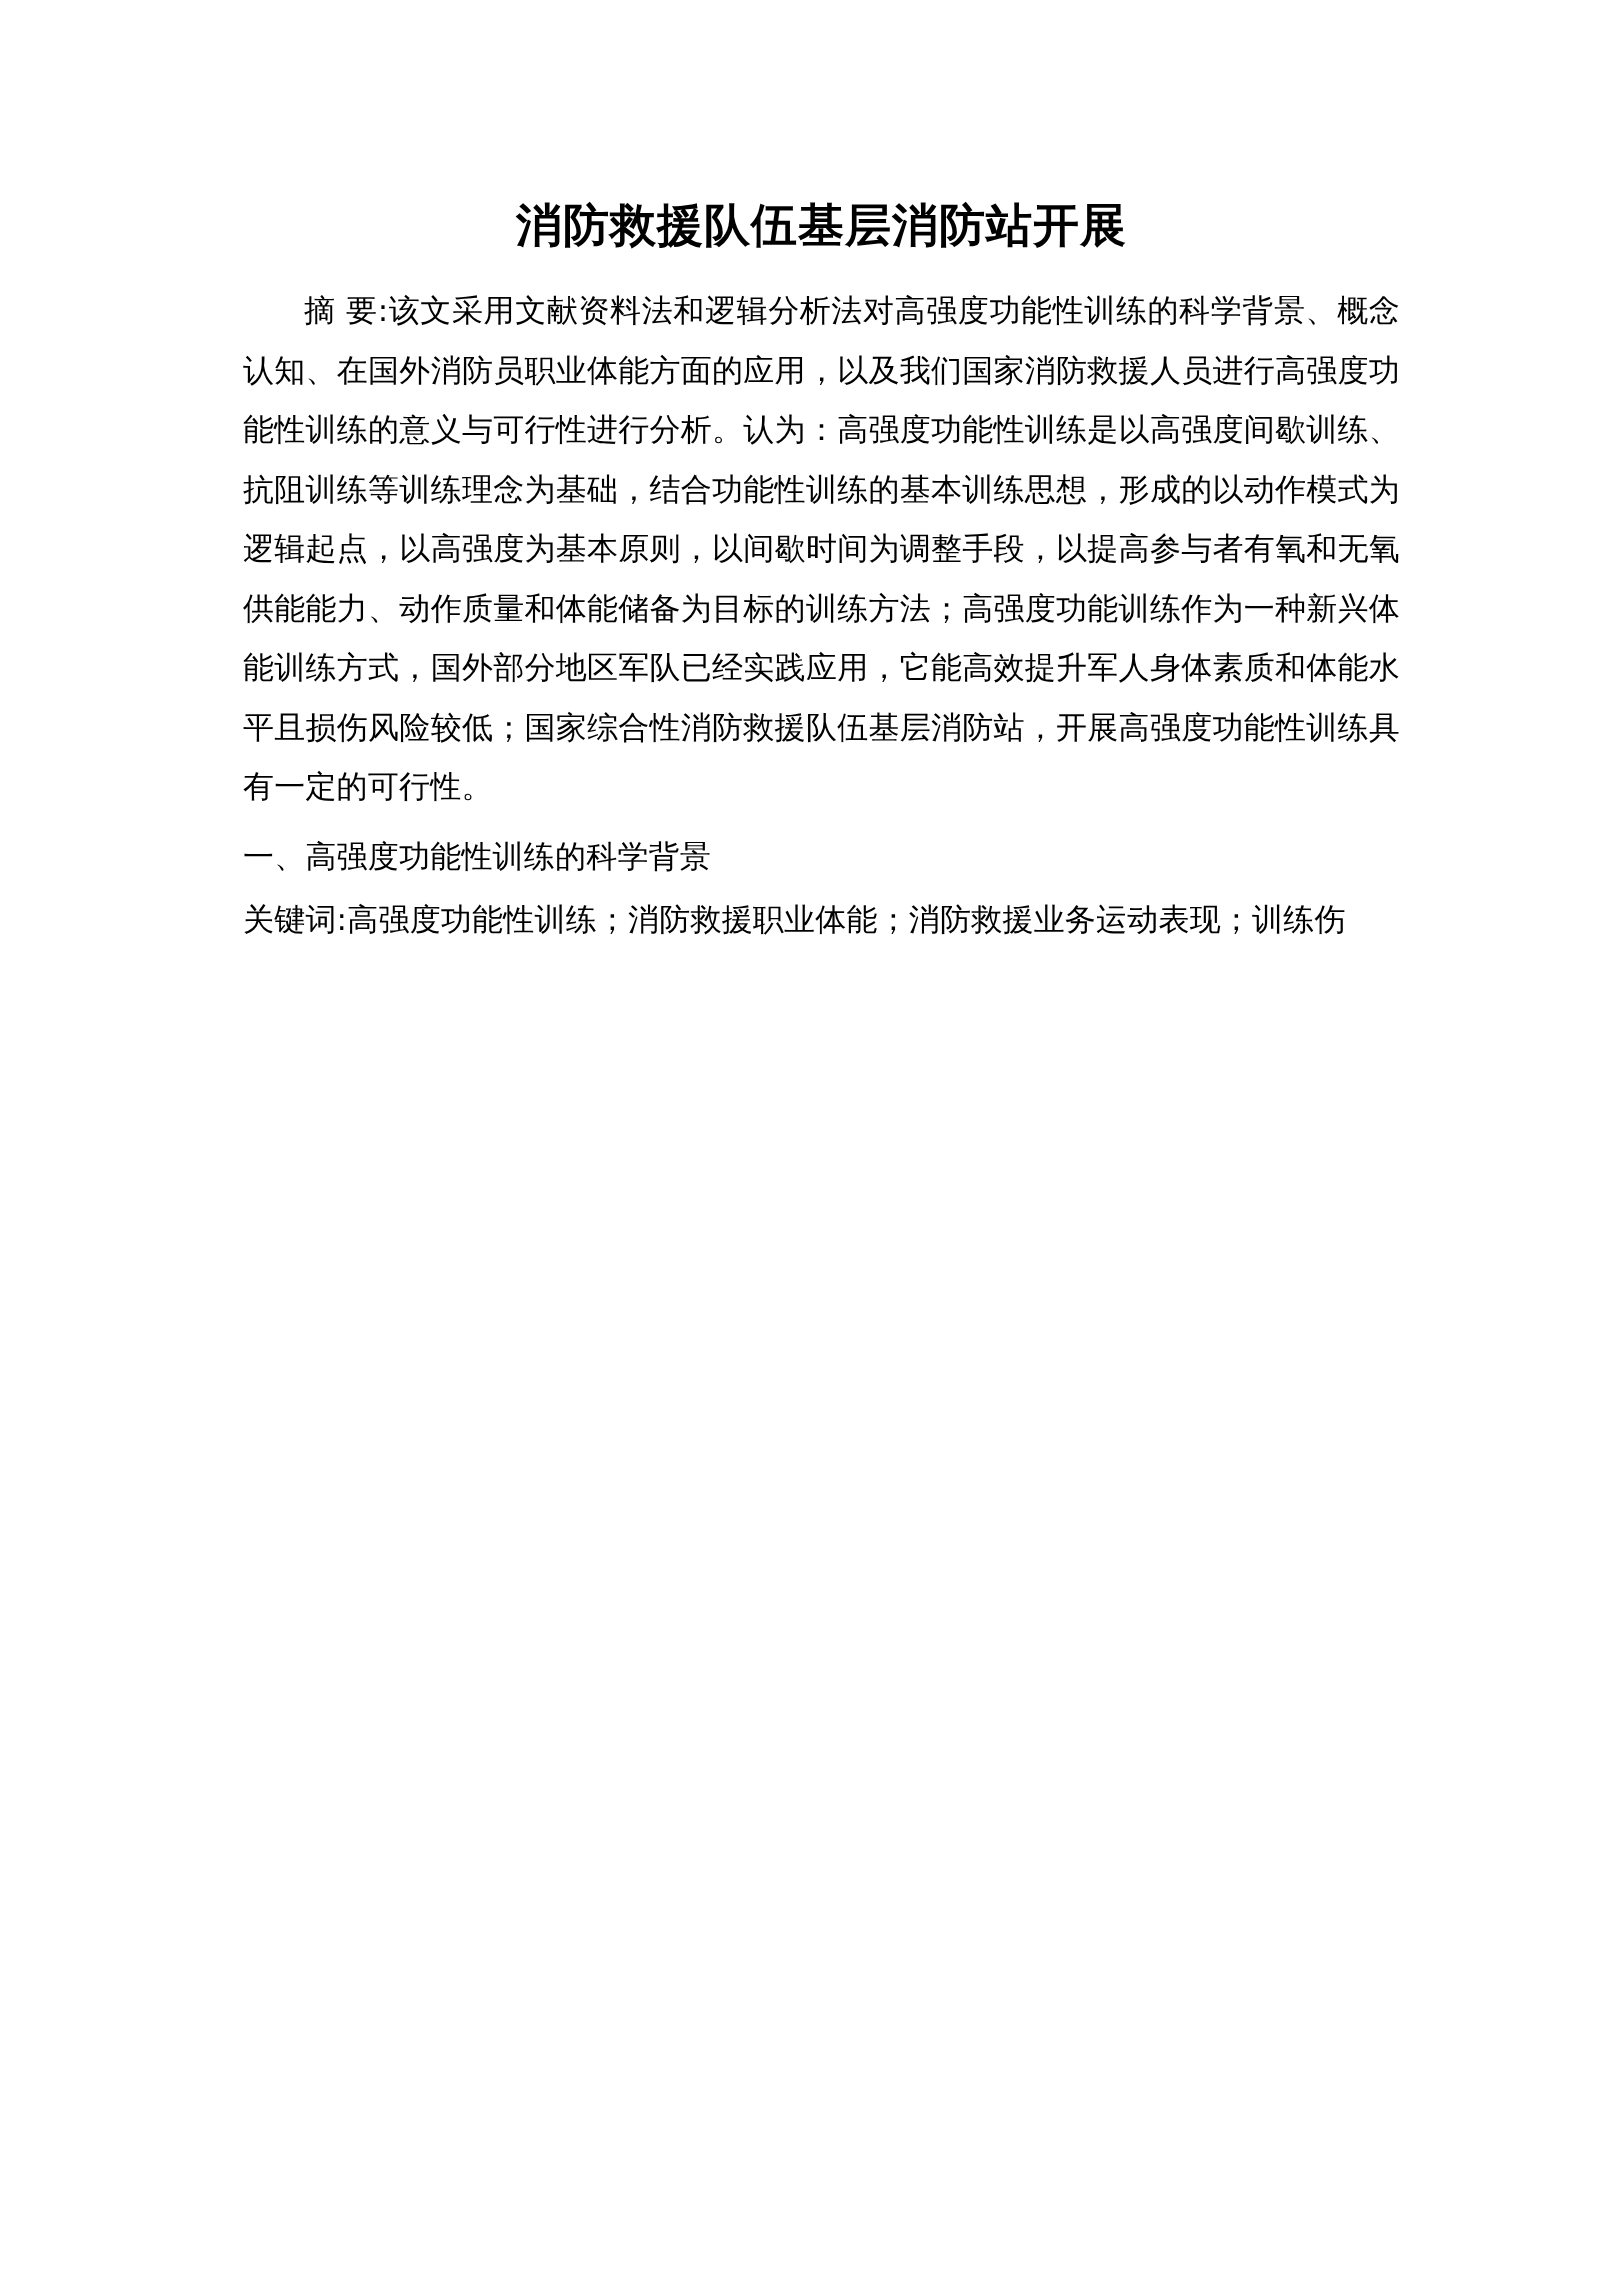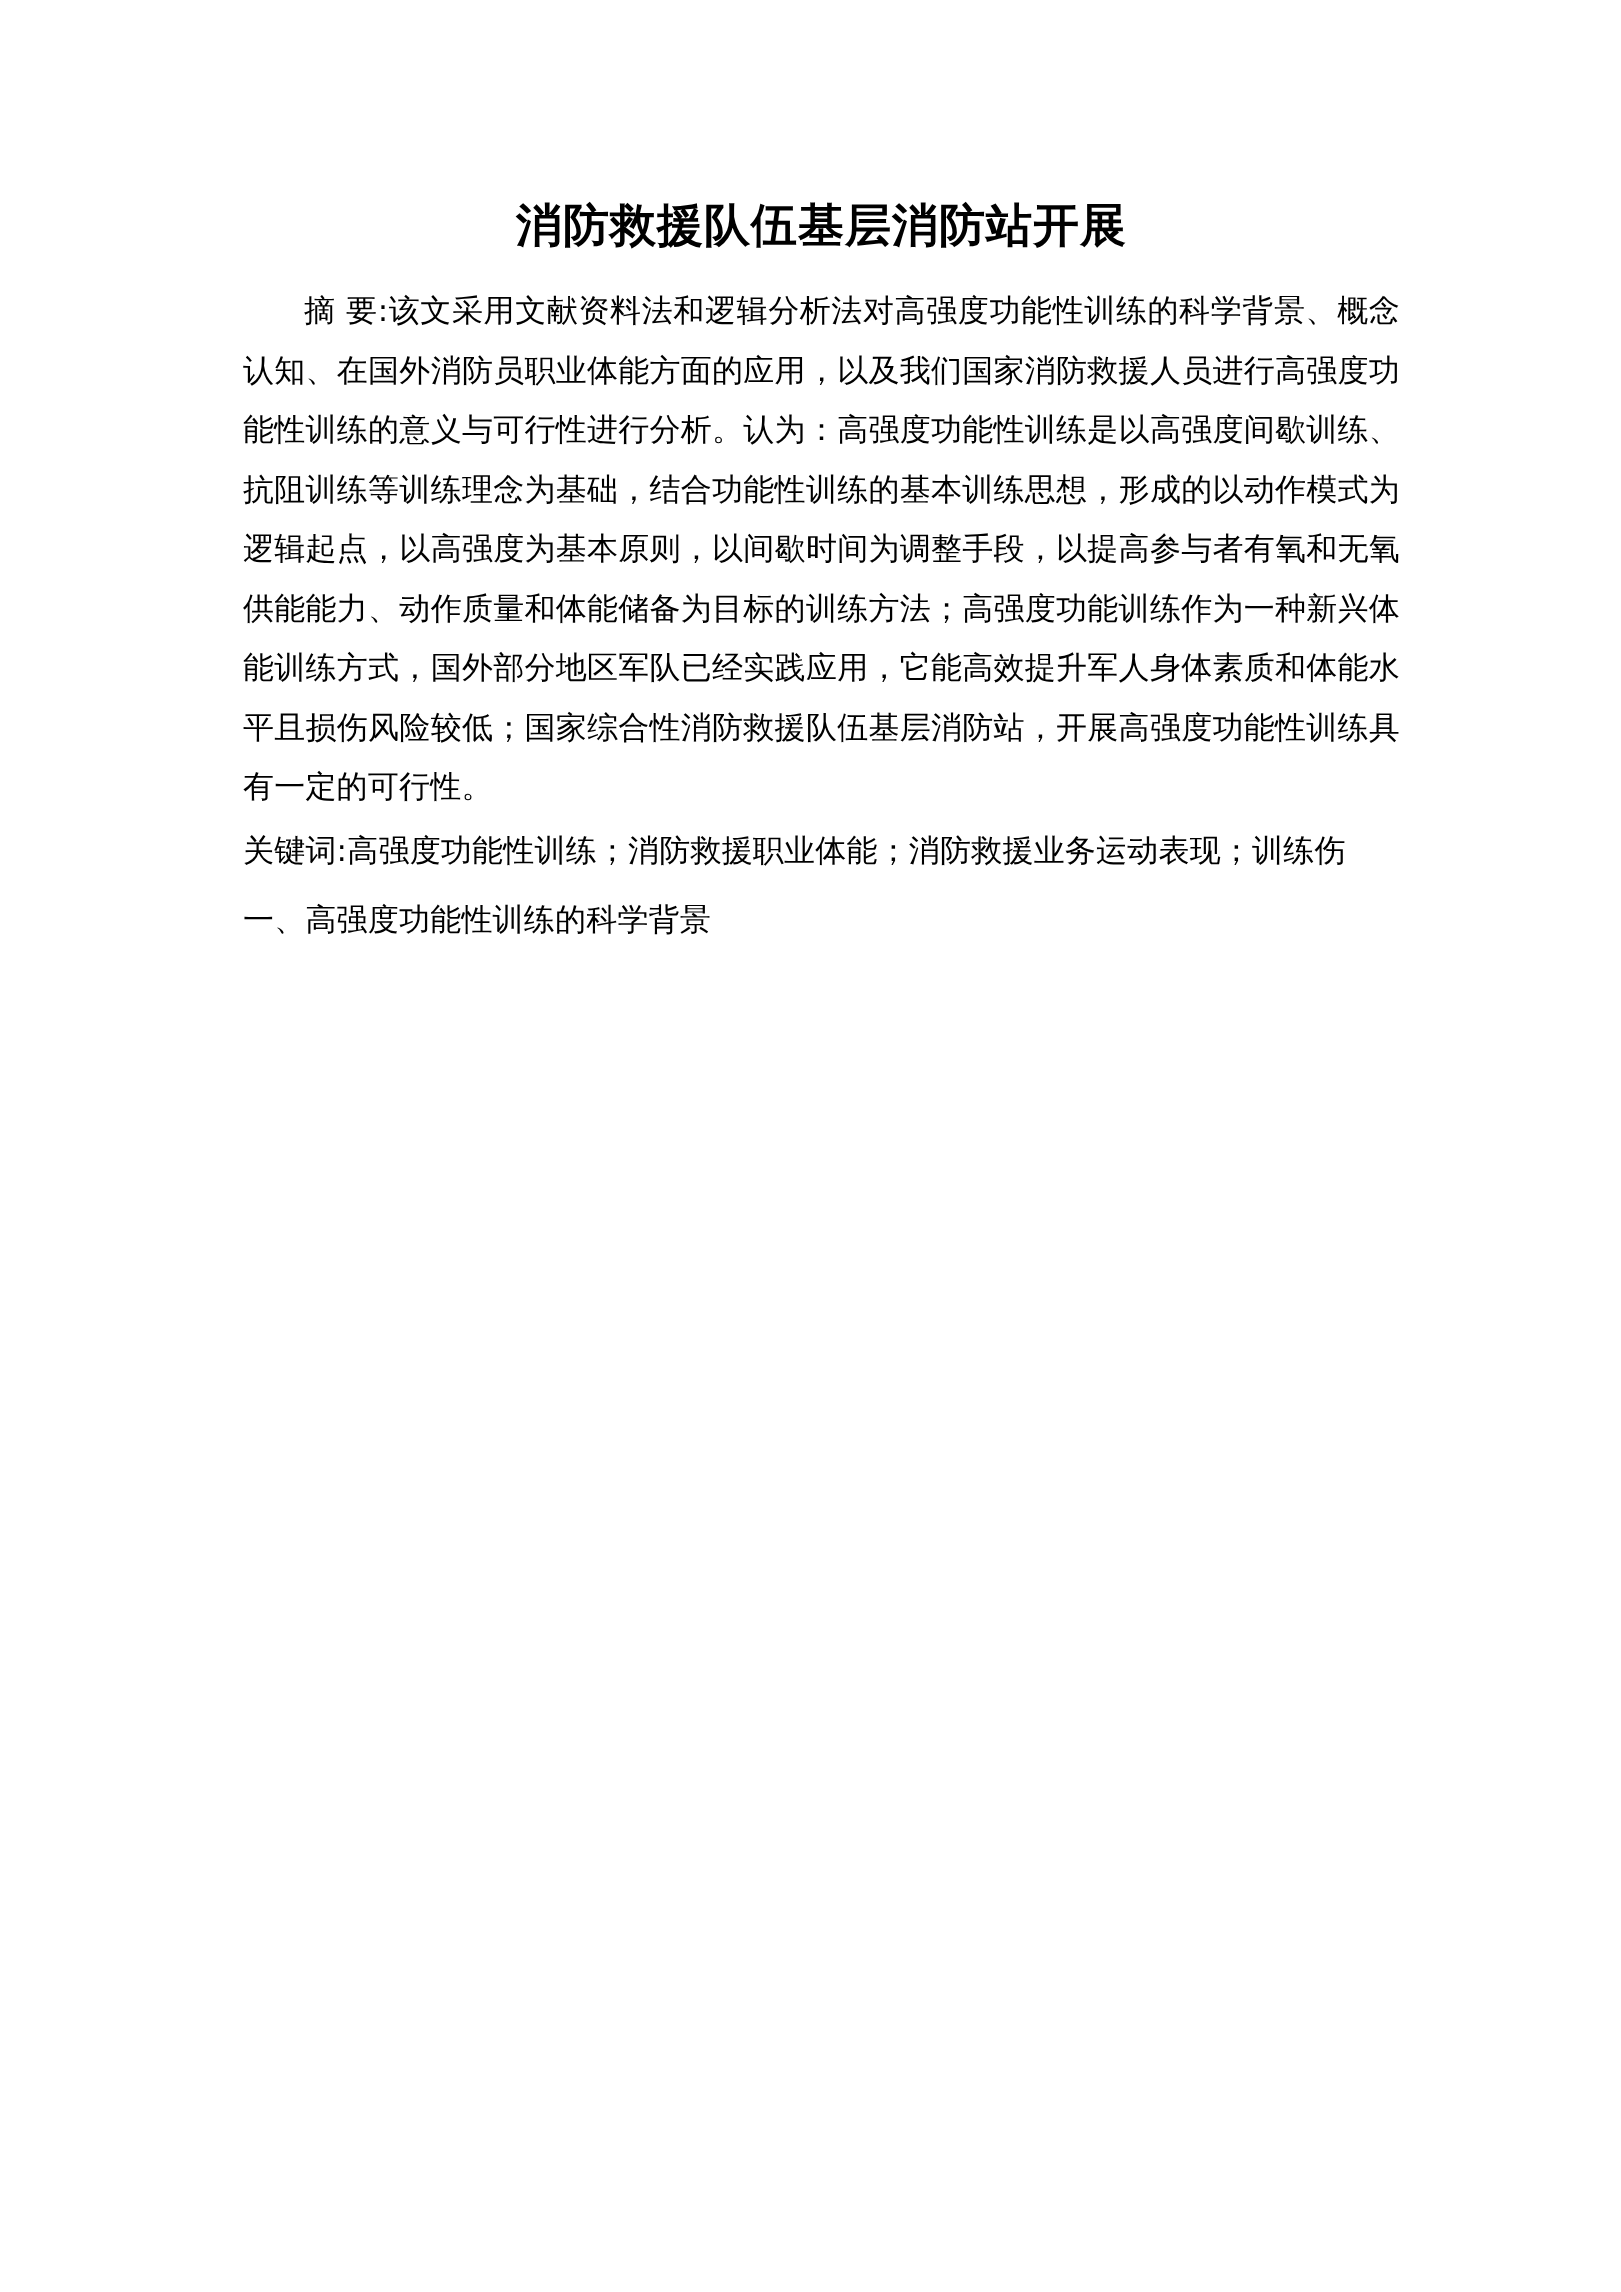--- a/index.html
+++ b/index.html
@@ -56,17 +56,17 @@
     margin-top: 5.9px;
   }
 </style>
 </head>
 <body>
 
 <div class="page">
   <div class="content">
     <h1 class="doc-title">消防救援队伍基层消防站开展</h1>
     <p class="para abstract">摘 要:该文采用文献资料法和逻辑分析法对高强度功能性训练的科学背景、概念认知、在国外消防员职业体能方面的应用，以及我们国家消防救援人员进行高强度功能性训练的意义与可行性进行分析。认为：高强度功能性训练是以高强度间歇训练、抗阻训练等训练理念为基础，结合功能性训练的基本训练思想，形成的以动作模式为逻辑起点，以高强度为基本原则，以间歇时间为调整手段，以提高参与者有氧和无氧供能能力、动作质量和体能储备为目标的训练方法；高强度功能训练作为一种新兴体能训练方式，国外部分地区军队已经实践应用，它能高效提升军人身体素质和体能水平且损伤风险较低；国家综合性消防救援队伍基层消防站，开展高强度功能性训练具有一定的可行性。</p>
+    <p class="para section-head">一、高强度功能性训练的科学背景</p>
     <p class="para kw">关键词:高强度功能性训练；消防救援职业体能；消防救援业务运动表现；训练伤</p>
-    <p class="para section-head">一、高强度功能性训练的科学背景</p>
   </div>
 </div>
 
 
 </body></html>

